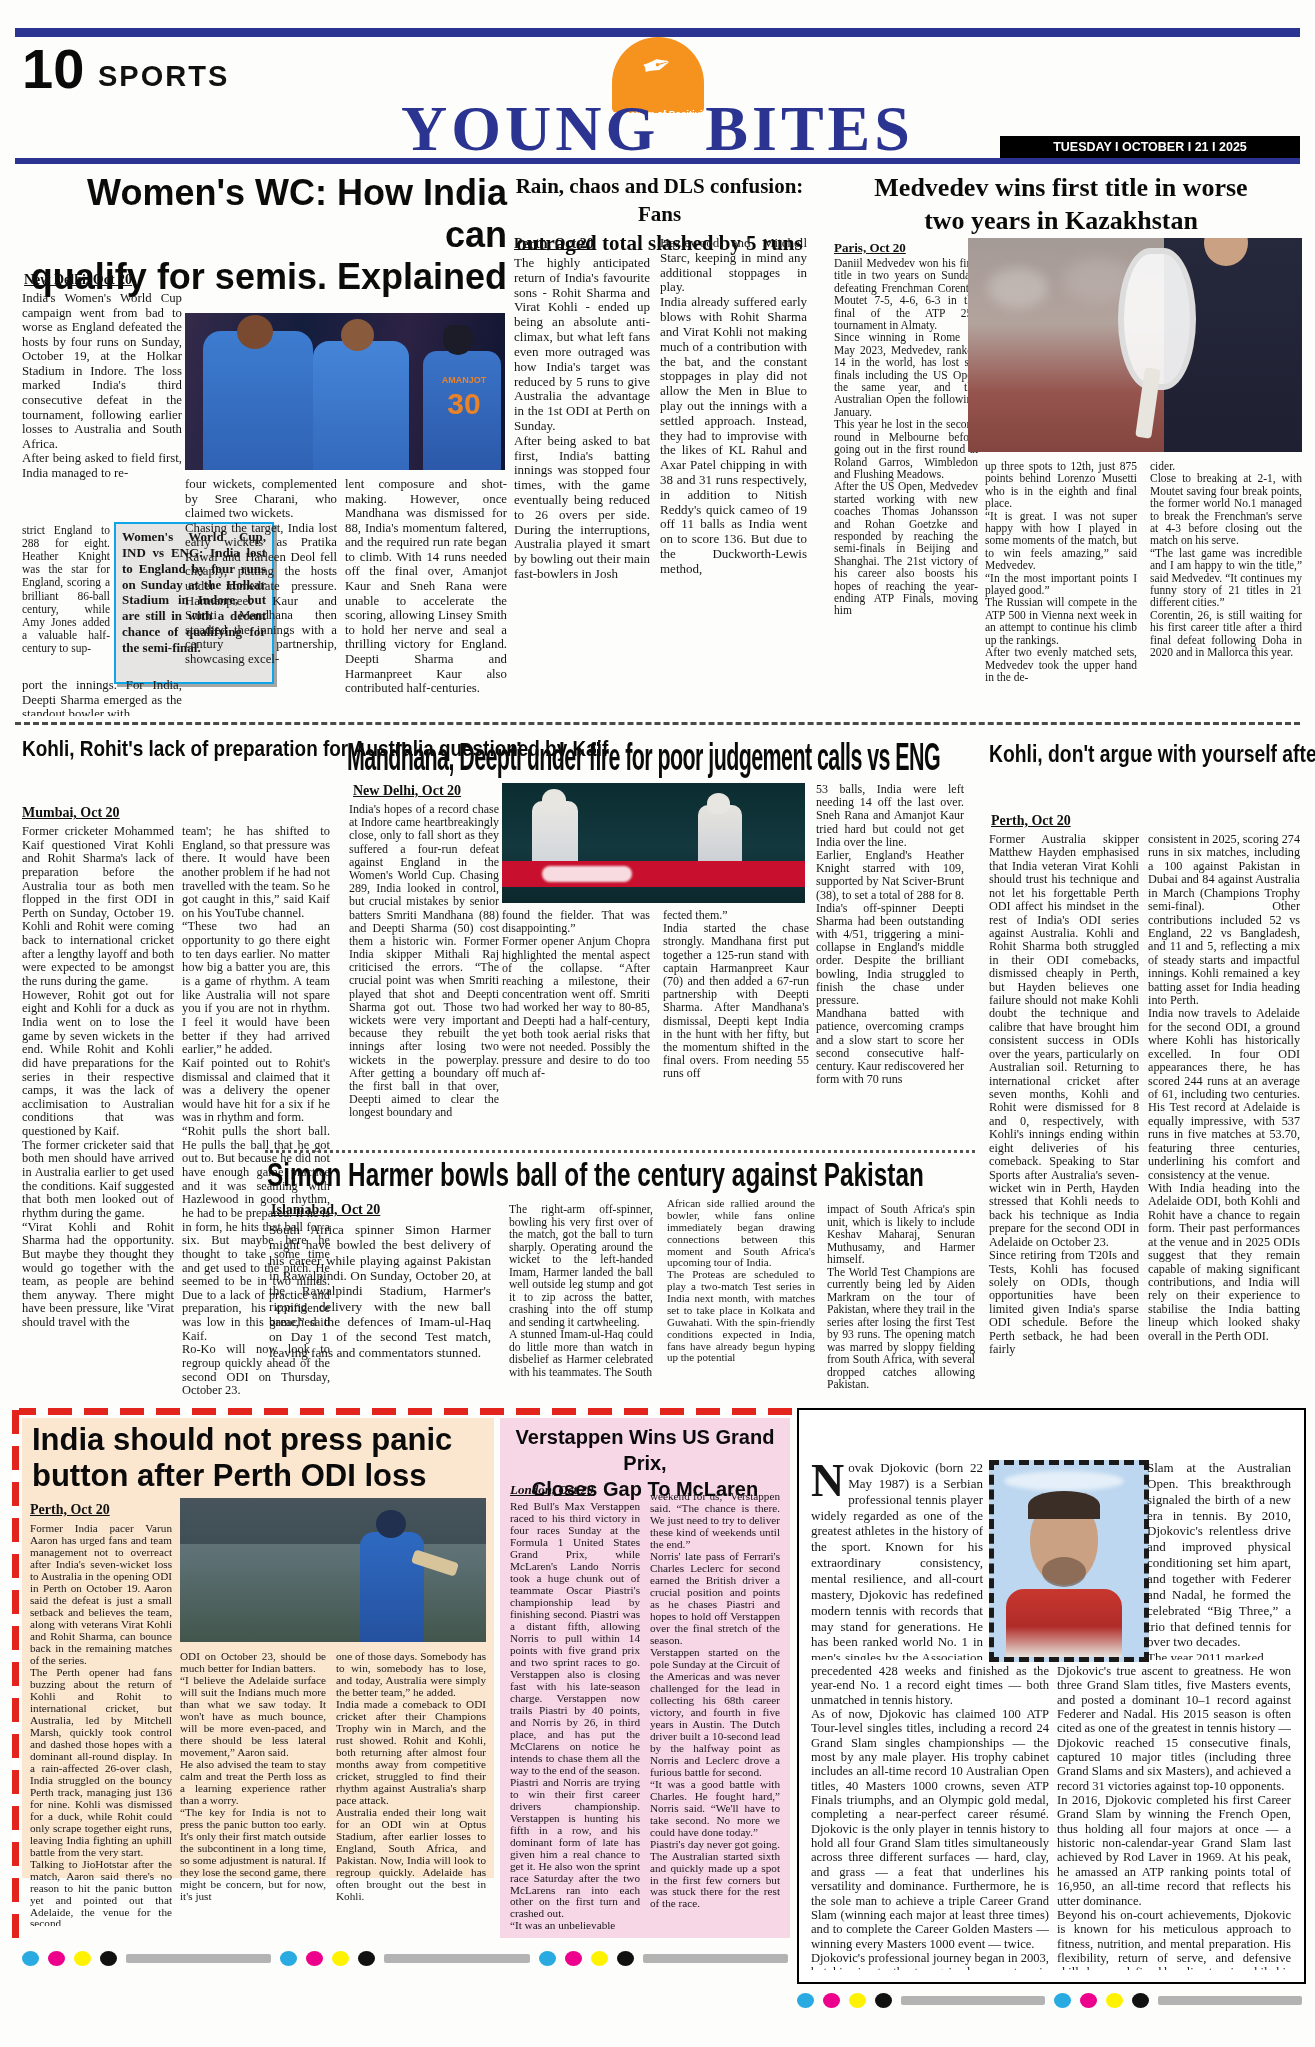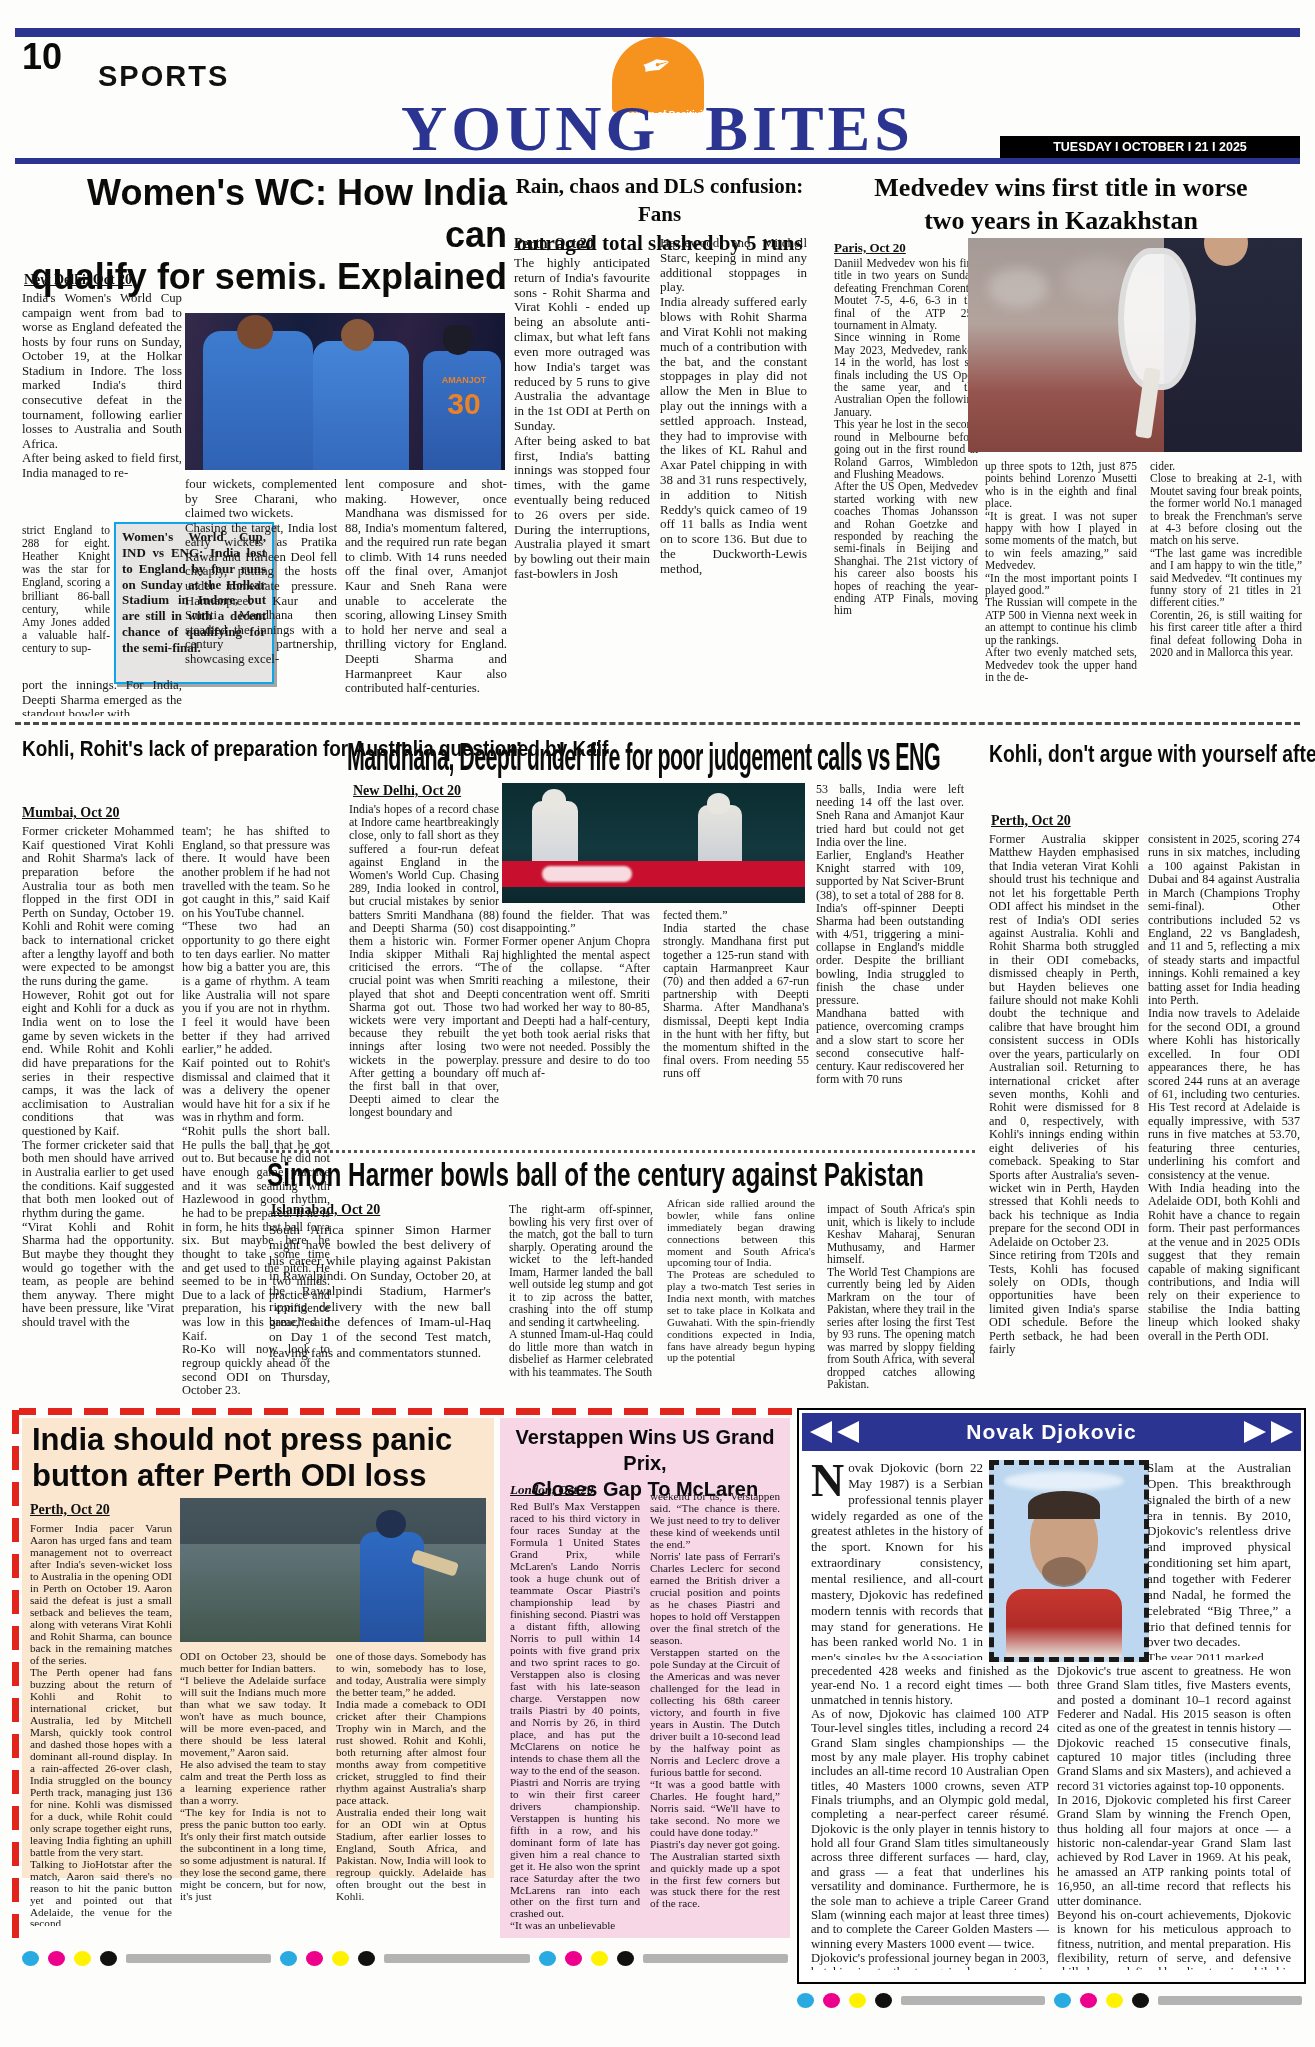--- a/index.html
+++ b/index.html
@@ -1,21 +1,21 @@
 <!DOCTYPE html>
 <html><head>
 <meta charset="utf-8">
 <style>
   html,body{margin:0;padding:0;background:#888;}
   .page{position:relative;width:1315px;height:2047px;background:#fdfdfb;margin:0 auto;overflow:hidden;
         font-family:"Liberation Serif","DejaVu Serif",serif;color:#161616;}
   .abs{position:absolute;}
   
   .topbar{left:15px;top:28px;width:1285px;height:9px;background:#2b3591;}
-  .pageno{left:22px;top:36px;font-family:"Liberation Sans",sans-serif;font-weight:bold;font-size:36px;color:#0a0a0a;}
+  .pageno{left:22px;top:36px;font-family:"Liberation Sans",sans-serif;font-weight:bold;font-size:56px;color:#0a0a0a;}
   .section{left:98px;top:60px;font-family:"Liberation Sans",sans-serif;font-weight:bold;font-size:29px;letter-spacing:2px;color:#111;}
   .logo{left:600px;top:37px;width:115px;height:84px;text-align:center;}
   .logo-dome{position:absolute;left:12px;top:0;width:92px;height:76px;background:#f6921e;border-radius:46px 46px 5px 5px;}
   .pen{position:absolute;left:30px;top:8px;font-size:36px;color:#fff;transform:rotate(-15deg);}
   .logo-band{position:absolute;left:0;bottom:2px;width:115px;font-family:"Liberation Sans",sans-serif;
              font-weight:bold;font-size:9.5px;color:#fff;background:rgba(246,146,30,0);}
   .masthead{left:0;top:92px;width:1315px;text-align:center;font-family:"Liberation Serif",serif;
             font-weight:bold;font-size:64px;color:#2b3591;letter-spacing:4px;word-spacing:26px;}
   .mainrule{left:15px;top:158px;width:1285px;height:6px;background:#2b3591;}
   .datebar{left:1000px;top:136px;width:300px;height:22px;background:#000;color:#fff;
@@ -241,31 +241,20 @@
     <div class="abs bt" style="left:10px;top:82px;width:130px;height:430px;font-size:11.2px;line-height:1.07;">Red Bull's Max Verstappen raced to his third victory in four races Sunday at the Formula 1 United States Grand Prix, while McLaren's Lando Norris took a huge chunk out of teammate Oscar Piastri's championship lead by finishing second. Piastri was a distant fifth, allowing Norris to pull within 14 points with five grand prix and two sprint races to go. Verstappen also is closing fast with his late-season charge. Verstappen now trails Piastri by 40 points, and Norris by 26, in third place, and has put the McClarens on notice he intends to chase them all the way to the end of the season. Piastri and Norris are trying to win their first career drivers championship. Verstappen is hunting his fifth in a row, and his dominant form of late has given him a real chance to get it. He also won the sprint race Saturday after the two McLarens ran into each other on the first turn and crashed out.
 “It was an unbelievable</div>
     <div class="abs bt" style="left:150px;top:72px;width:130px;height:440px;font-size:11.2px;line-height:1.07;">weekend for us,” Verstappen said. “The chance is there. We just need to try to deliver these kind of weekends until the end.”
 Norris' late pass of Ferrari's Charles Leclerc for second earned the British driver a crucial position and points as he chases Piastri and hopes to hold off Verstappen over the final stretch of the season.
 Verstappen started on the pole Sunday at the Circuit of the Americas and was never challenged for the lead in collecting his 68th career victory, and fourth in five years in Austin. The Dutch driver built a 10-second lead by the halfway point as Norris and Leclerc drove a furious battle for second.
 “It was a good battle with Charles. He fought hard,” Norris said. “We'll have to take second. No more we could have done today.”
 Piastri's day never got going. The Australian started sixth and quickly made up a spot in the first few corners but was stuck there for the rest of the race.</div>
   </div>
 
   <div class="abs djk-box" style="left:797px;top:1408px;width:505px;height:572px;">
-    <div class="djk-banner">
-      <span class="arrgrp">
-          <span class="arr arr-l"></span>
-          <span class="arr arr-l"></span>
-        </span>
-      <span class="djk-title">Novak Djokovic</span>
-      <span class="arrgrp">
-          <span class="arr arr-r"></span>
-          <span class="arr arr-r"></span>
-        </span>
-    </div>
 
     <div class="photo djk-photo" style="left:190px;top:50px;width:150px;height:192px;">
       <div class="blob" style="left:10px;top:6px;width:120px;height:20px;background:rgba(255,255,255,.6);filter:blur(2px);"></div>
       <div class="blob" style="left:36px;top:34px;width:68px;height:86px;background:#caa183;border-radius:46% 46% 50% 50%;"></div>
       <div class="abs" style="left:34px;top:26px;width:72px;height:28px;background:#3a2e26;border-radius:50% 50% 0 0;"></div>
       <div class="blob" style="left:48px;top:92px;width:44px;height:30px;background:#6b5140;opacity:.65;"></div>
       <div class="abs" style="left:12px;top:124px;width:116px;height:68px;background:linear-gradient(180deg,#c8372f 0%,#b02c28 55%,#e8e4dd 100%);border-radius:18px 18px 0 0;"></div>
     </div>
 
     <div class="bt abs" style="left:12px;top:50px;width:172px;height:200px;font-size:13px;line-height:1.22;white-space:normal;">

